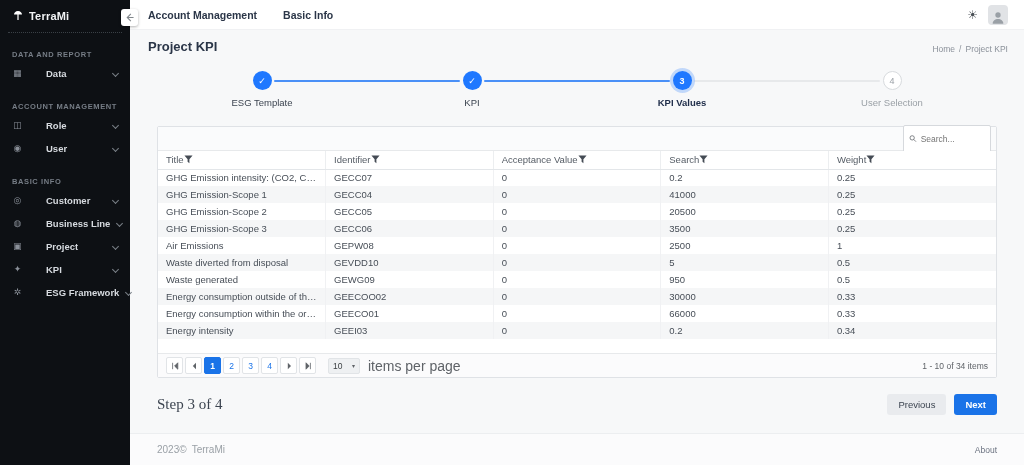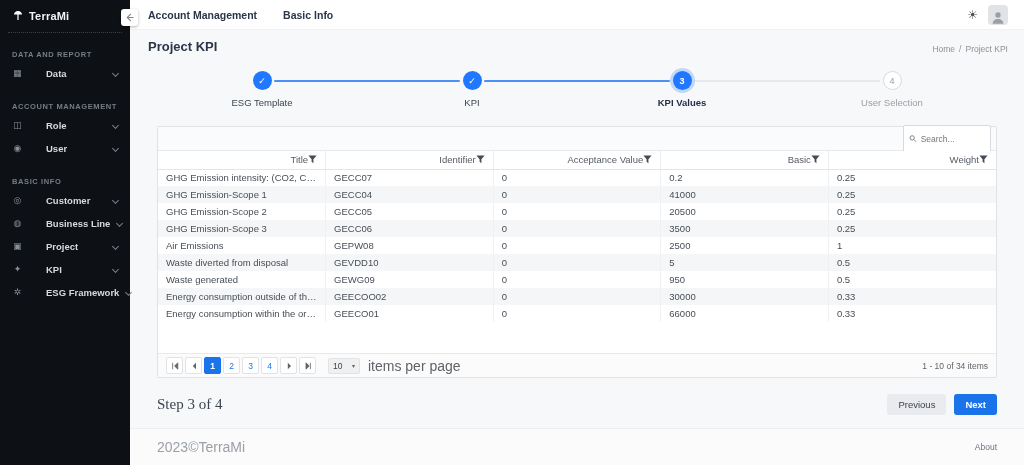--- a/index.html
+++ b/index.html
@@ -57,21 +57,21 @@
   
   .card { margin:0 27px; background:#fff; border:1px solid #dfe2e6; border-radius:2px; height:252px; display:flex; flex-direction:column; }
   .grid-toolbar { height:24px; background:#fafbfc; border-bottom:1px solid #e7e9eb; display:flex; align-items:center; justify-content:flex-end; padding:0 5px; flex-shrink:0; }
   .search-box { display:flex; align-items:center; gap:4px; width:88px; height:17px; background:#fff; border:1px solid #d6d9dd; border-radius:2px; padding:13px 5px; }
   .search-box input { border:none; outline:none; width:100%; font-size:8.5px; color:#3c4043; font-family:"Liberation Sans",sans-serif; background:transparent; }
 
   table.grid { width:100%; border-collapse:collapse; table-layout:fixed; }
   .grid th { height:18px; font-size:9.5px; font-weight:normal; color:#555c65; text-align:left; padding:0 8px;
     border-bottom:1px solid #e3e6e9; border-right:1px solid #eceef0; background:#fff; cursor:pointer; }
   .grid th:last-child { border-right:none; }
-  .th-inner { display:flex; align-items:center; justify-content:flex-end; }
+  .th-inner { display:flex; align-items:center; justify-content:flex-start; }
   .grid td { height:17px; font-size:9.5px; color:#474e57; padding:0 8px; border-right:1px solid #f0f1f3;
     white-space:nowrap; overflow:hidden; text-overflow:ellipsis; }
   .grid td:last-child { border-right:none; }
   .grid tbody tr:nth-child(even) { background:#f5f6f7; }
   .grid-filler { flex:1; }
 
   .pager { height:24px; border-top:1px solid #e7e9eb; background:#fbfbfc; display:flex; align-items:center; padding:0 8px; gap:2px; flex-shrink:0; }
   .pg-btn { width:17px; height:17px; border:1px solid #e1e4e7; background:#fff; border-radius:2px; display:flex; align-items:center; justify-content:center;
     font-size:8.5px; color:#1a73e8; cursor:pointer; padding:0; }
   .pg-btn.nav { color:#5f6368; }
@@ -85,21 +85,21 @@
   
   .step-row { display:flex; align-items:center; justify-content:space-between; margin:16px 27px 0; }
   .step-indicator { font-size:15px; color:#3c4450;font-family:Liberation Serif, serif; }
   .btns { display:flex; gap:8px; }
   .btn { font-size:9.5px; padding:5px 11px; border-radius:3px; border:none; cursor:pointer; font-family:"Liberation Sans",sans-serif; }
   .btn.secondary { background:#e9ebee; color:#3c4450; }
   .btn.primary { background:#1a73e8; color:#fff;font-weight:bold; }
 
   
   .footer { margin-top:auto; border-top:1px solid #eceef0; background:#fbfbfc; display:flex; align-items:center; justify-content:space-between; padding:10px 27px; }
-  .copyright { font-size:14px; color:#9aa0a6; display:flex; }
+  .copyright { font-size:10px; color:#9aa0a6; display:flex; gap:5px; }
   .about-link { font-size:8.5px; color:#6b7280; cursor:pointer; }
 
   svg { display:block; }
 </style>
 </head>
 <body>
 
 <div class="app">
 
   <aside class="sidebar">
@@ -248,21 +248,21 @@
             <th style="width:20%">
               <span class="th-inner">
                   <span>Acceptance Value</span>
               <svg width="9" height="9" viewBox="0 0 10 10">
                     <path d="M0.5 0.5h9L6 4.8v4.4L4 7.6V4.8z" fill="#444b54"></path>
                   </svg>
                 </span>
             </th>
             <th style="width:20%">
               <span class="th-inner">
-                  <span>Basic</span>
+                  <span>Search</span>
               <svg width="9" height="9" viewBox="0 0 10 10">
                     <path d="M0.5 0.5h9L6 4.8v4.4L4 7.6V4.8z" fill="#444b54"></path>
                   </svg>
                 </span>
             </th>
             <th style="width:20%">
               <span class="th-inner">
                   <span>Weight</span>
               <svg width="9" height="9" viewBox="0 0 10 10">
                     <path d="M0.5 0.5h9L6 4.8v4.4L4 7.6V4.8z" fill="#444b54"></path>
@@ -327,20 +327,27 @@
               <td>0</td>
               <td>30000</td>
               <td>0.33</td>
             </tr>
             <tr>
               <td>Energy consumption within the organization</td>
               <td>GEECO01</td>
               <td>0</td>
               <td>66000</td>
               <td>0.33</td>
+            </tr>
+            <tr>
+              <td>Energy intensity</td>
+              <td>GEEI03</td>
+              <td>0</td>
+              <td>0.2</td>
+              <td>0.34</td>
             </tr>
           </tbody>
       </table>
 
       <div class="grid-filler"></div>
 
       <div class="pager">
         <button class="pg-btn nav">
           <svg width="8" height="8" viewBox="0 0 10 10">
               <path d="M2 1v8M8.5 1L4.5 5l4 4z" fill="#5f6368" stroke="#5f6368" stroke-width="1"></path>

